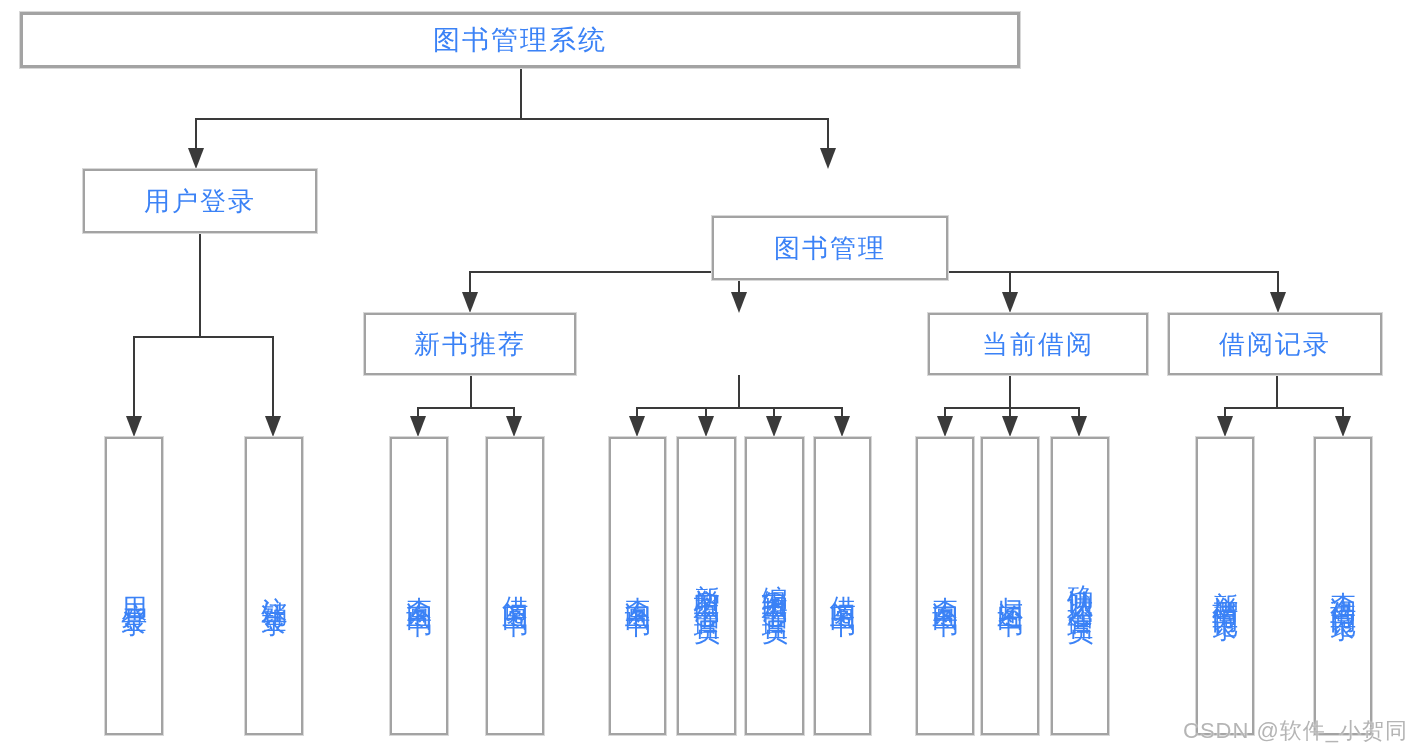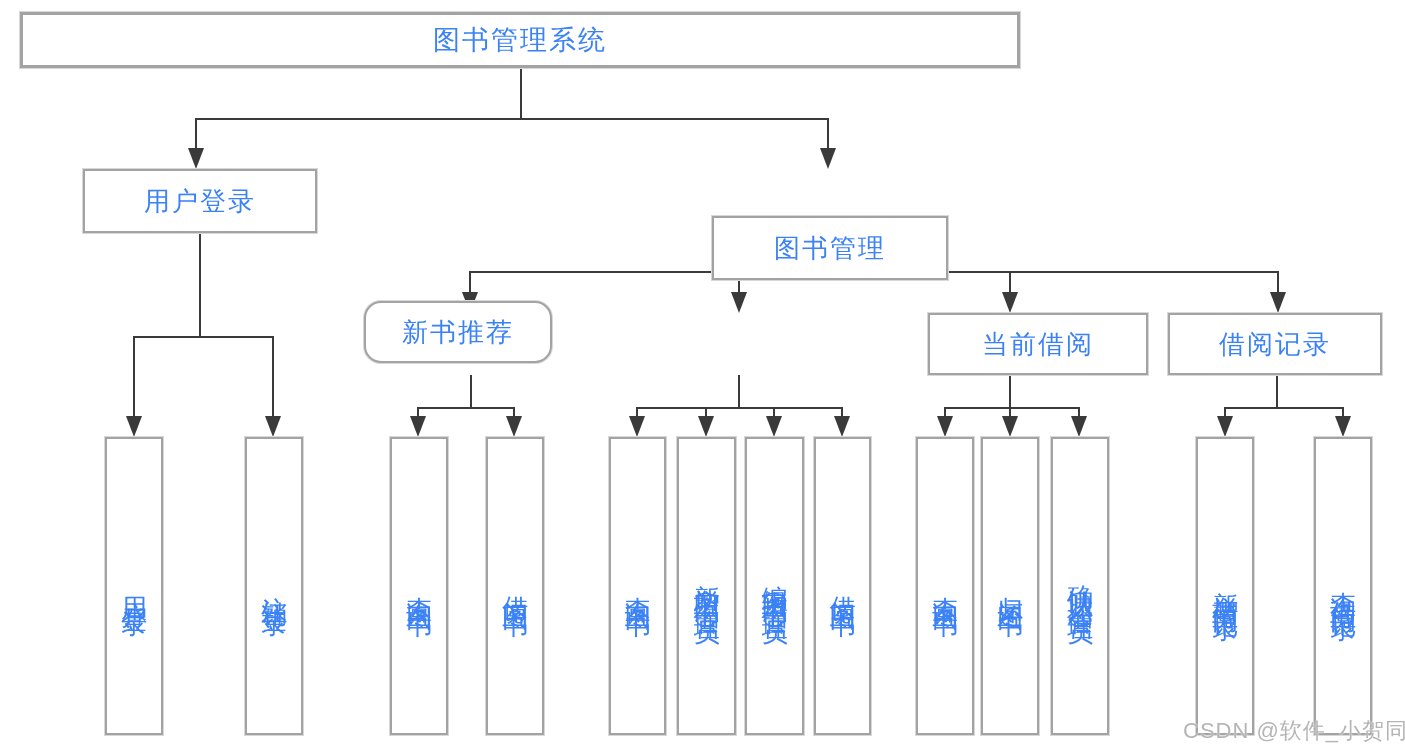--- a/index.html
+++ b/index.html
@@ -60,21 +60,21 @@
 <body>
 
 <div id="stage">
 
   <div class="box root" style="left:20px;top:12px;width:1000px;height:56px;">图书管理系统</div>
 
   <div class="box" style="left:83px;top:169px;width:234px;height:64px;">用户登录</div>
 
   <div class="box" style="left:712px;top:169px;width:236px;height:64px;margin-top:47px;">图书管理</div>
 
-  <div class="box" style="left:364px;top:301px;width:188px;height:62px;border-radius:17px;">新书推荐</div>
+  <div class="box" style="left:364px;top:313px;width:212px;height:62px;">新书推荐</div>
 
 
   <div class="box" style="left:900px;top:313px;width:220px;height:62px;margin-left:28px;">当前借阅</div>
 
   <div class="box" style="left:1168px;top:313px;width:214px;height:62px;">借阅记录</div>
 
   <div class="box vbox" style="left:105px;top:437px;width:58px;height:298px;">用户登录</div>
   <div class="box vbox" style="left:245px;top:437px;width:58px;height:298px;">注销登录</div>
 
   <div class="box vbox" style="left:390px;top:437px;width:58px;height:298px;">查询图书</div>

